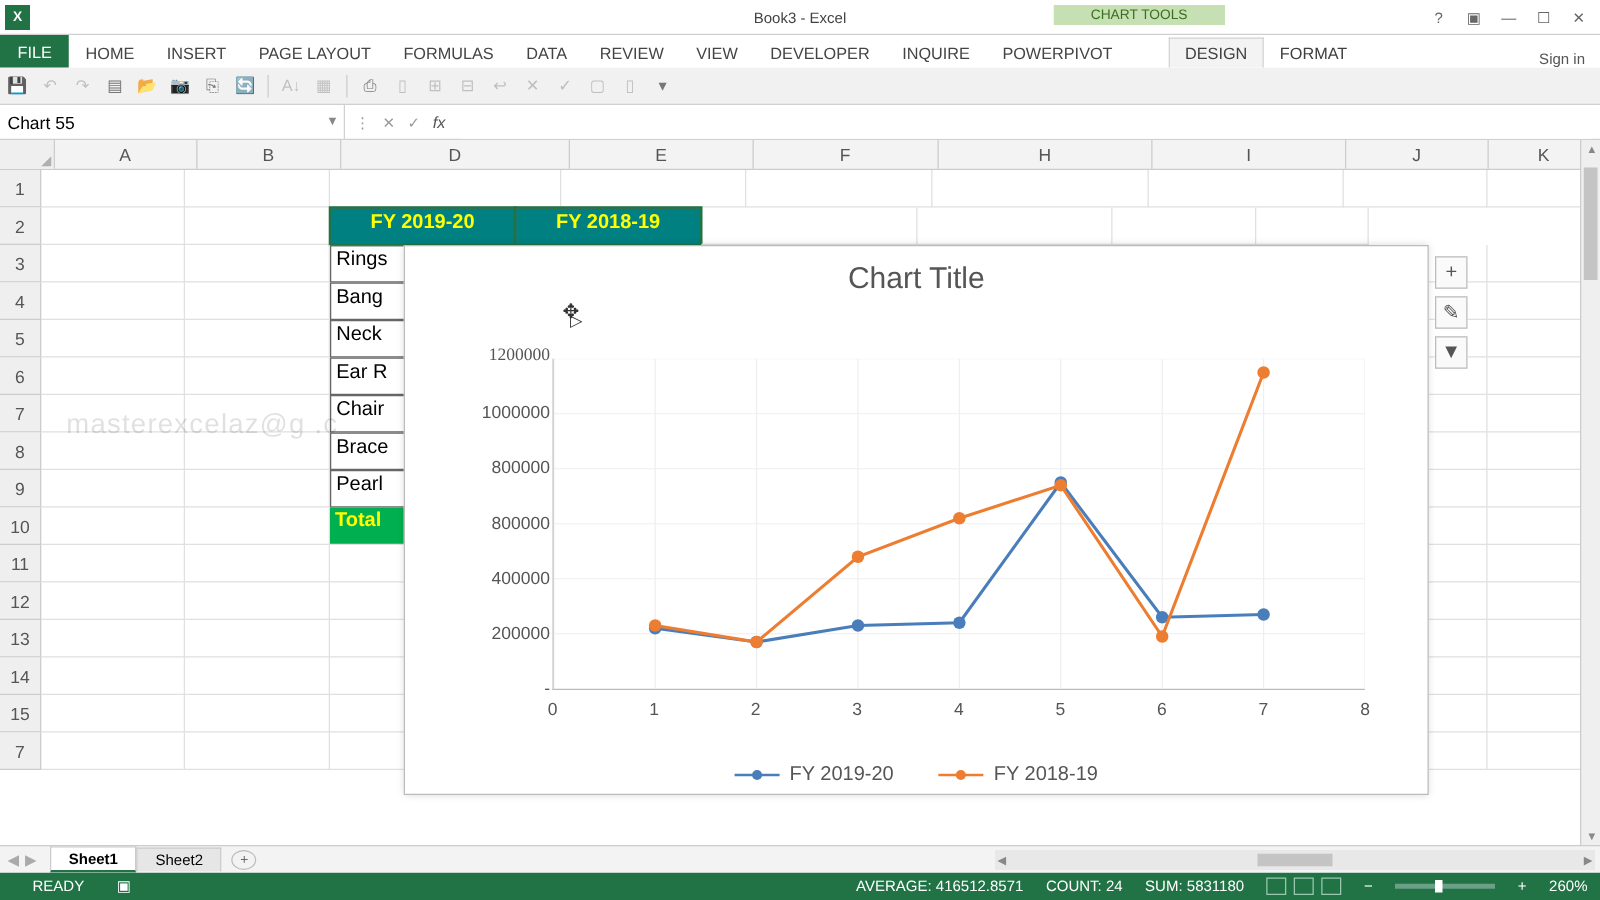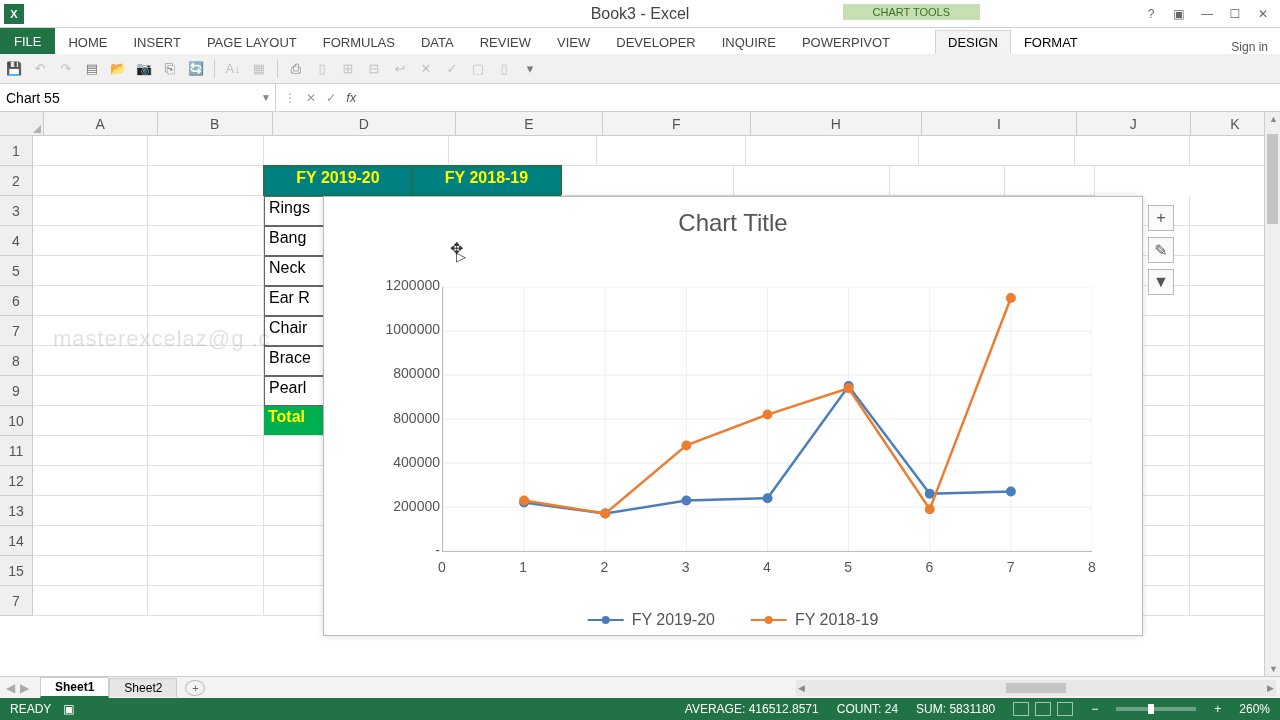--- a/index.html
+++ b/index.html
@@ -1,30 +1,30 @@
 <!DOCTYPE html>
 <html><head>
 <meta charset="utf-8">
 <style>
 * { margin: 0; padding: 0; box-sizing: border-box; font-family: 'Segoe UI', Tahoma, sans-serif; }
 body { background: #fff; width: 1280px; height: 720px; overflow: hidden; position: relative; }
 
 
 .title-bar { height: 28px; background: #fff; display: flex; align-items: center; position: relative; border-bottom: 1px solid #d0d0d0;}
 .excel-icon { width: 20px; height: 20px; background:#217346; margin-left: 4px; display:flex;align-items:center;justify-content:center;color:#fff;font-weight:bold;font-size:11px;}
-.title-text { position:absolute; left:50%; transform:translateX(-50%); font-size: 16px; color:#444;}
+.title-text { position:absolute; left:50%; transform:translateX(-50%); font-size: 12px; color:#444;}
 .chart-tools-tab { position:absolute; right: 300px; top:4px; background:#c6e0b4; padding: 2px 30px; font-size: 11px; color:#3b6e22;}
 .window-controls { margin-left:auto; display:flex; gap:10px; margin-right:8px; align-items:center;}
 .win-ctrl { width: 18px; height:14px; display:flex; align-items:center; justify-content:center; color:#666; font-size:12px; cursor:pointer;}
 
 
 .ribbon-tabs { height: 26px; display:flex; align-items:flex-end; background:#fff; position:relative;}
 .file-tab { background:#217346; color:#fff; padding: 5px 14px; font-size: 13px; height:26px; display:flex; align-items:center;}
 .ribbon-tab { padding: 4px 12px; font-size: 13px; color:#444; cursor:pointer; border:1px solid transparent; border-bottom:none; text-transform:uppercase;}
-.ribbon-tab.ctx { color:#000000;}
+.ribbon-tab.ctx { color:#404040;}
 .ribbon-tab.active { border-color:#d4d4d4; background:#f3f3f3;}
 .sign-in { margin-left:auto; margin-right:12px; font-size:12px; color:#555; cursor:pointer; padding-top:4px;}
 
 
 .qat-row { height: 30px; background:#f1f1f1; border-bottom:1px solid #d0d0d0; display:flex; align-items:center; padding: 0 6px; gap: 10px;}
 .qat-icon { width:16px; height:16px; display:flex; align-items:center; justify-content:center; color:#777; font-size:13px;}
 .qat-icon.disabled { opacity:0.4;}
 .qat-sep { width:1px; height:18px; background:#ccc;}
 
 
@@ -83,21 +83,21 @@
 .nav-arrows { display:flex; gap:4px; margin-right: 10px;}
 .nav-arrow { width:10px; color:#aaa;}
 .sheet-tab { padding: 2px 14px; background:#e6e6e6; border-top:1px solid #ccc; border-right:1px solid #ccc; border-left:1px solid #ccc; cursor:pointer;}
 .sheet-tab.active { background:#fff; border-bottom:2px solid #217346; font-weight:bold;}
 .add-sheet { width:20px; height:16px; border:1px solid #bbb; border-radius:50%; display:flex;align-items:center;justify-content:center; margin-left:8px; color:#666; font-size:11px; cursor:pointer;}
 .hscroll { position:absolute; right: 4px; height:16px; width: 480px; background:#e8e8e8; display:flex;align-items:center; justify-content:space-between; padding:0 2px;}
 .hscroll .thumb { width: 60px; height:10px; background:#c4c4c4;}
 
 
 .status-bar { height:22px; background:#217346; color:#fff; display:flex; align-items:center; font-size:12px; padding: 0 10px; gap: 20px;}
-.status-left { display:flex; gap: 12px; align-items:center;}
+.status-left { display:flex; gap: 26px; align-items:center;margin-left:16px;}
 .status-right { margin-left:auto; display:flex; gap: 18px; align-items:center;}
 .zoom-slider { width:80px; height:4px; background:#6aa085; position:relative;}
 .zoom-slider .thumb { position:absolute; left:40%; top:-3px; width:6px; height:10px; background:#fff;}
 .view-btns { display:flex; gap:6px;}
 .view-btn { width:16px; height:14px; border:1px solid #9ac7af;}
 
 
 .vscroll { position:absolute; right:0; top:0; bottom:0; width:16px; background:#efefef; border-left:1px solid #ccc;}
 .vscroll .thumb { position:absolute; top:22px; left:2px; right:2px; height:90px; background:#c4c4c4;}
 .vscroll .arr { position:absolute; left:4px; font-size:9px; color:#888;}
@@ -395,21 +395,21 @@
         <div class="move-cursor">✥<span style="position:absolute;left:6px;top:10px;font-size:13px;">▷</span></div>
         <div class="chart-title">Chart Title</div>
 
         <div class="ytick-box" id="yticks">
             <div class="yt" style="top: 265px;">-</div>
             <div class="yt" style="top: 220.833px;">200000</div>
             <div class="yt" style="top: 176.667px;">400000</div>
             <div class="yt" style="top: 132.5px;">800000</div>
             <div class="yt" style="top: 88.3333px;">800000</div>
             <div class="yt" style="top: 44.1667px;">1000000</div>
-            <div class="yt" style="top: 0px;">1200000</div>
+            <div class="yt" style="top: 0px; font-family: Liberation Serif, serif;">1200000</div>
           </div>
         <div class="chart-plot">
           <svg class="plot-svg" id="plotsvg" viewBox="0 0 650 265" preserveAspectRatio="none">
               <line x1="0" y1="0" x2="0" y2="265" stroke="#eee"></line>
               <line x1="81.25" y1="0" x2="81.25" y2="265" stroke="#eee"></line>
               <line x1="162.5" y1="0" x2="162.5" y2="265" stroke="#eee"></line>
               <line x1="243.75" y1="0" x2="243.75" y2="265" stroke="#eee"></line>
               <line x1="325" y1="0" x2="325" y2="265" stroke="#eee"></line>
               <line x1="406.25" y1="0" x2="406.25" y2="265" stroke="#eee"></line>
               <line x1="487.5" y1="0" x2="487.5" y2="265" stroke="#eee"></line>

